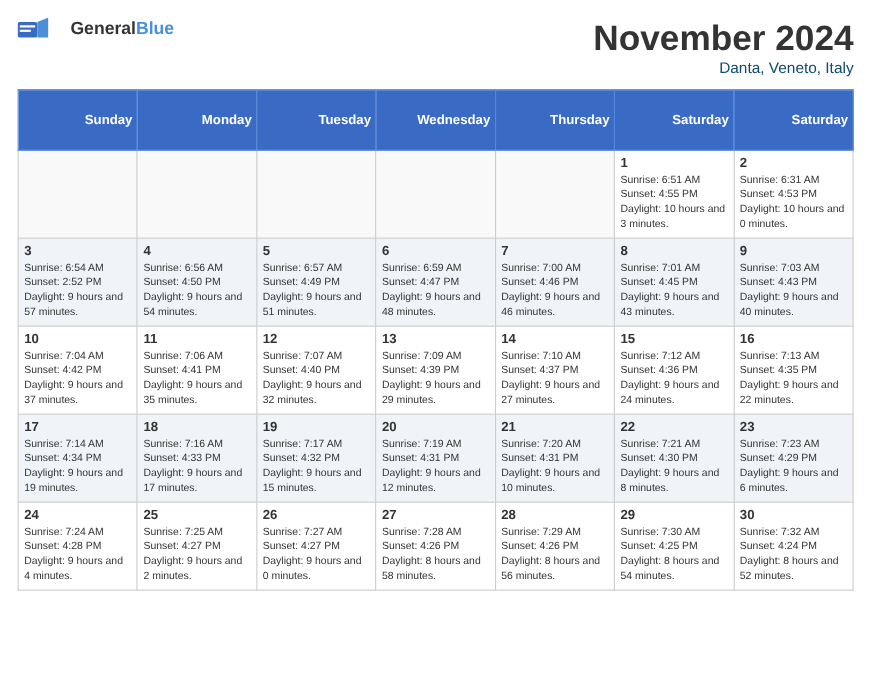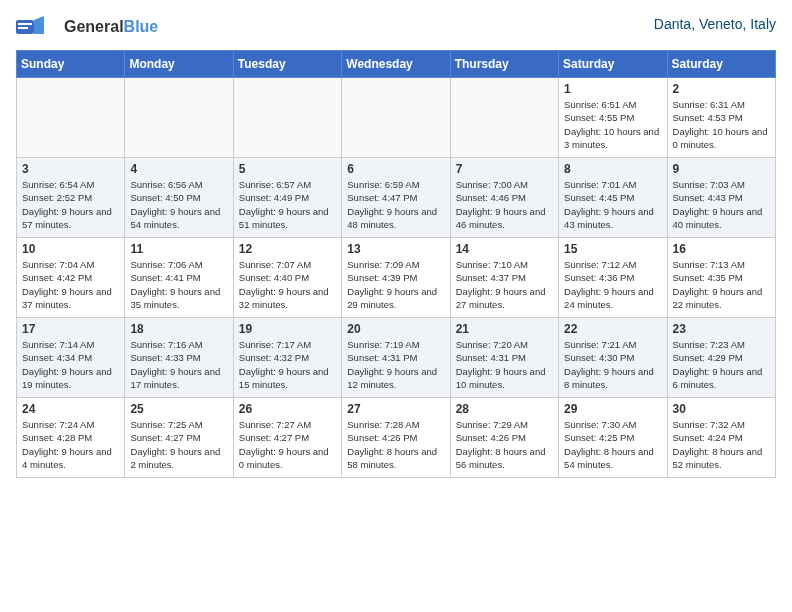--- a/index.html
+++ b/index.html
@@ -41,22 +41,22 @@
     table {
       width: 100%;
       border-collapse: collapse;
       table-layout: fixed;
     }
     th {
       background-color: #3a6bc4;
       color: #fff;
       font-size: 12px;
       font-weight: bold;
-      padding: 6px 4px;
-      text-align: left;
+      padding: 20px 4px;
+      text-align: right;
       border: 1px solid #5588dd;
     }
     td {
       border: 1px solid #ccc;
       vertical-align: top;
       padding: 4px 5px;
       font-size: 10px;
       color: #333;
       height: 80px;
       background: #fff;
@@ -89,20 +89,21 @@
       <rect x="0" y="4" width="18" height="14" rx="2" fill="#3a6bc4"></rect>
       <polygon points="18,4 28,0 28,18 18,18" fill="#4a90d9"></polygon>
       <rect x="2" y="7" width="14" height="2" fill="white"></rect>
       <rect x="2" y="11" width="10" height="2" fill="white"></rect>
     </svg>
     <div>
       <span style="font-size:16px;font-weight:bold;color:#333;margin-left:16px;">General</span><span style="font-size:16px;font-weight:bold;color:#4a90d9;">Blue</span>
     </div>
   </div>
   <div class="title-area">
+    <div class="month-title">November 2024</div>
     <div class="location">Danta, Veneto, Italy</div>
   </div>
 </div>
 
 <table>
   <thead>
     <tr>
     <th>Sunday</th>
         <th>Monday</th>
         <th>Tuesday</th>

